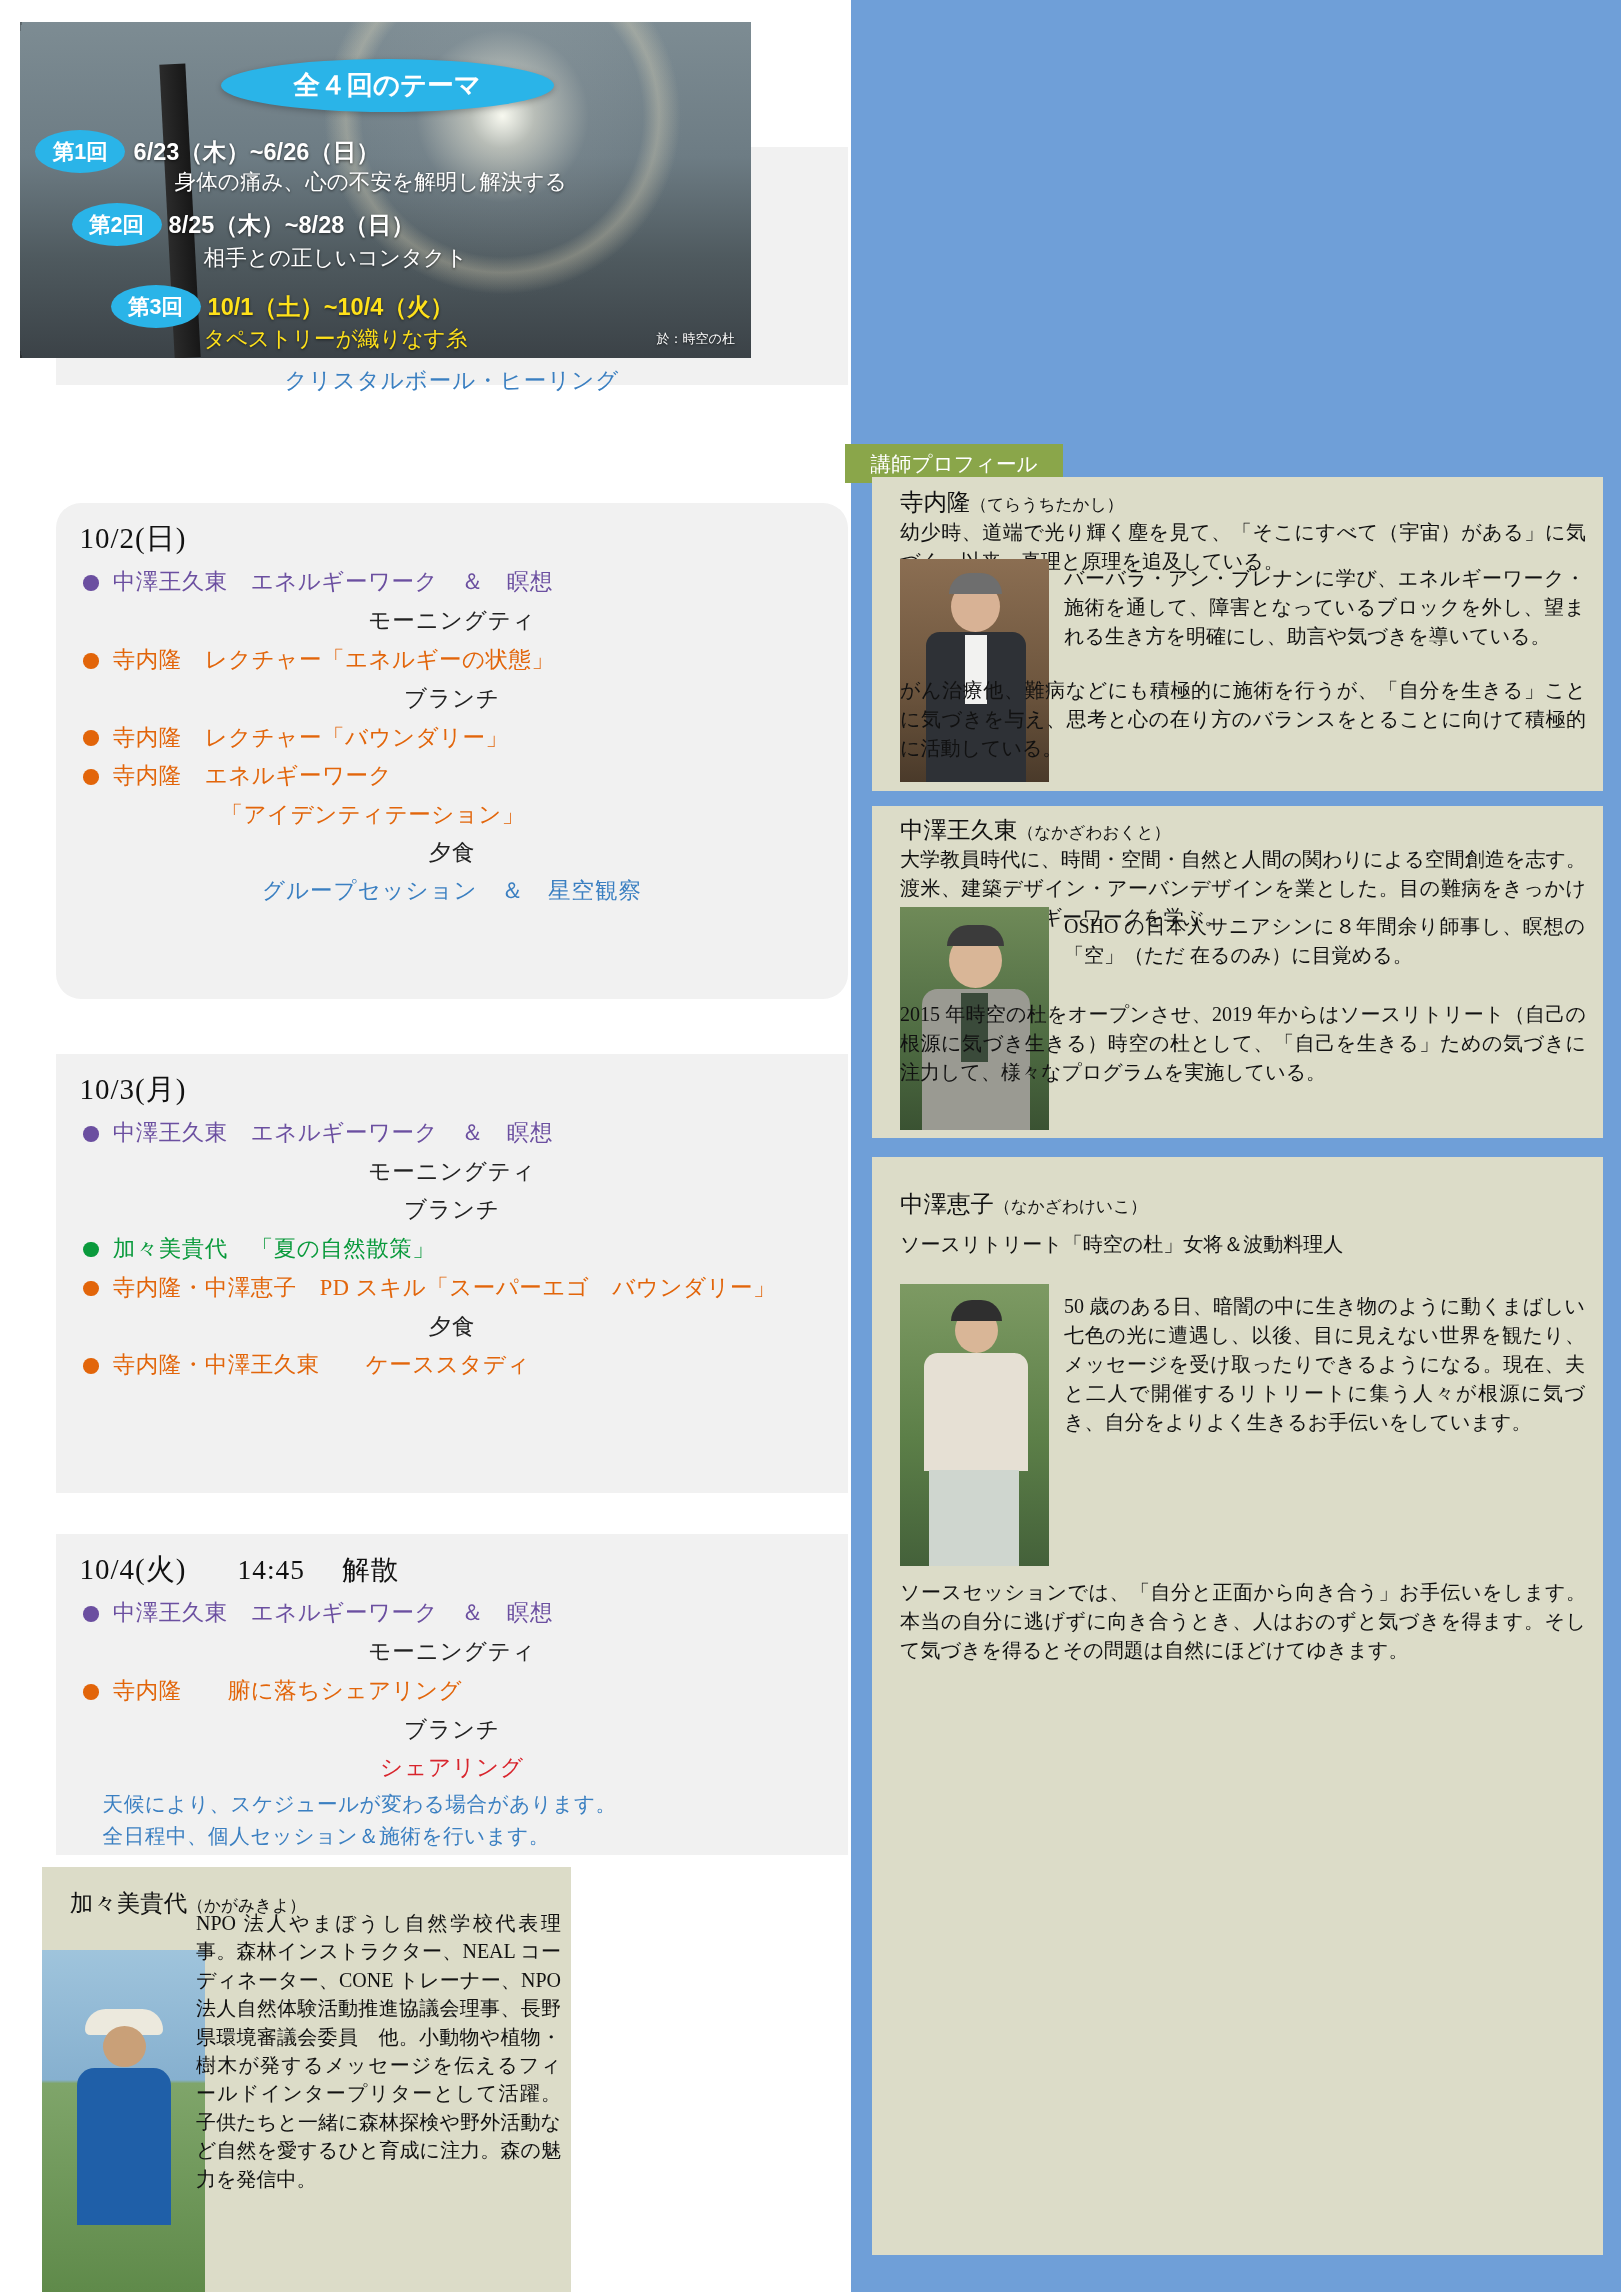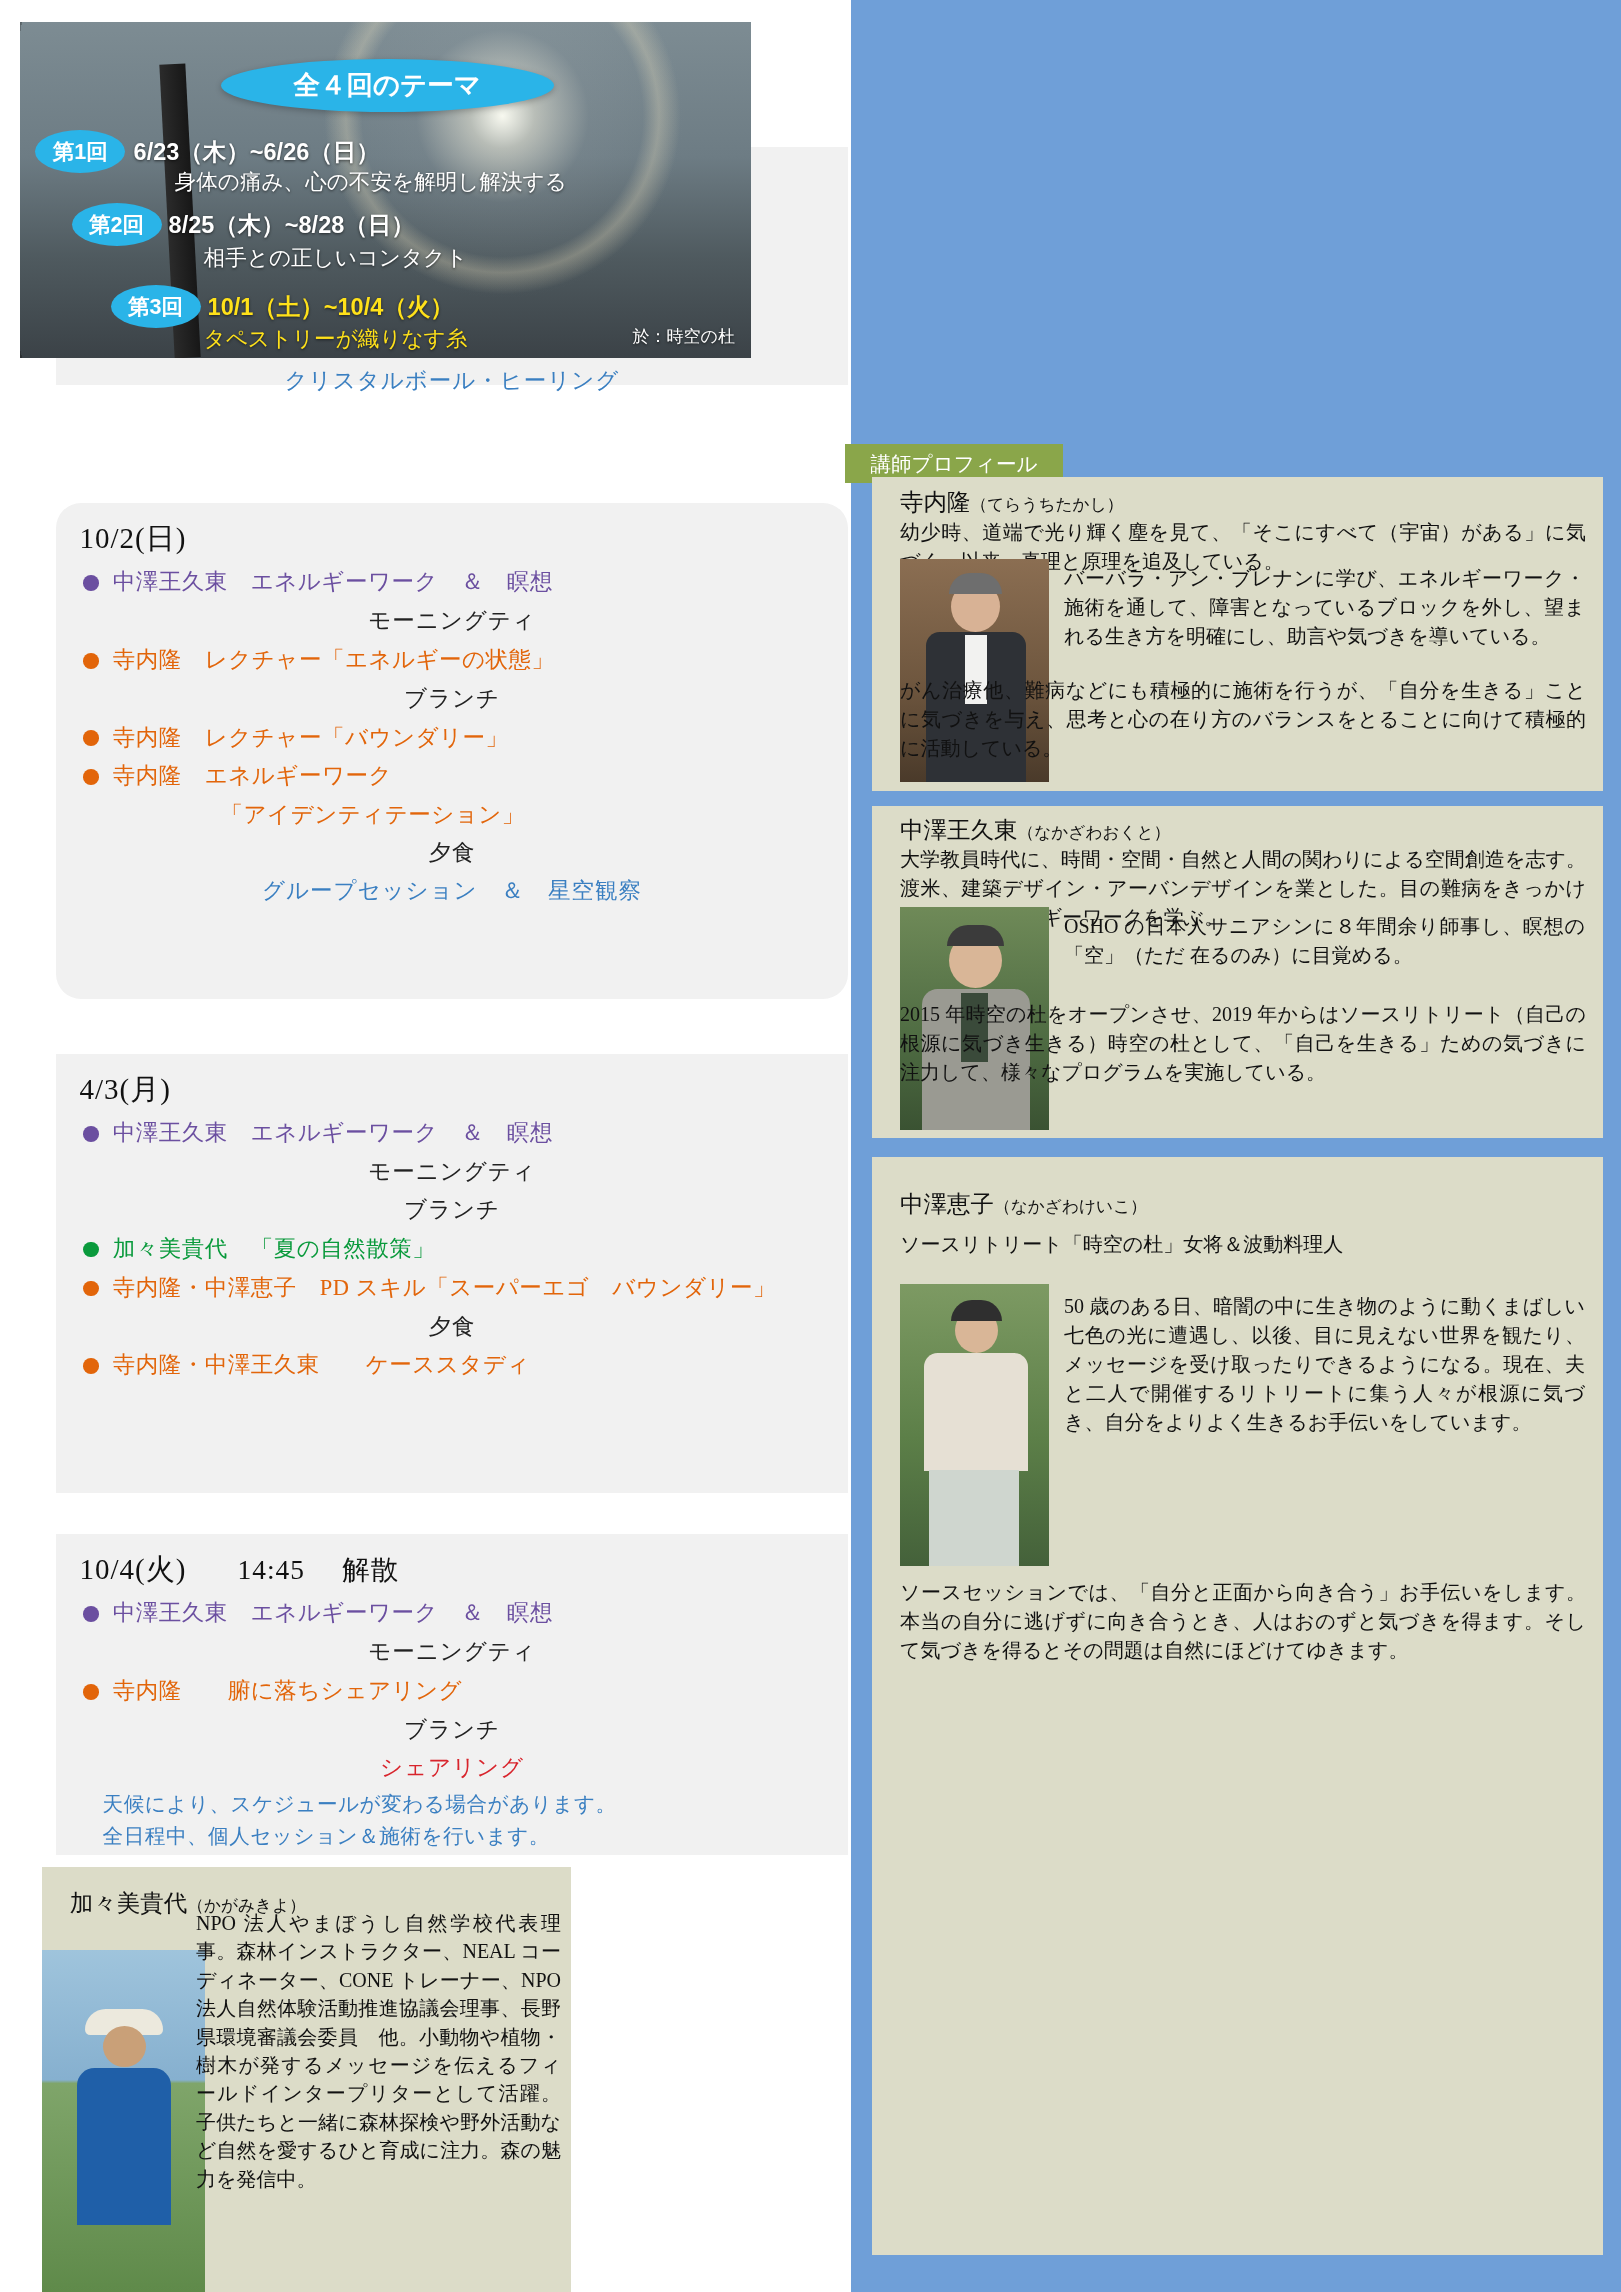--- a/index.html
+++ b/index.html
@@ -144,21 +144,21 @@
   }
   .round-date.yellow { color:#ffe11a; }
   .round-sub {
     position:absolute; color:#ffffff; font-size:21.6px;
     font-family:"Liberation Sans", sans-serif;
     text-shadow:0 1px 2.9px rgba(0,0,0,0.6);
     white-space:nowrap;
   }
   .round-sub.yellow { color:#ffe11a; }
   .venue {
-    position:absolute; right:15.7px; bottom:9.8px; color:#ffffff; font-size:17px;
+    position:absolute; right:15.7px; bottom:9.8px; color:#ffffff; font-size:13px;
     font-family:"Liberation Sans", sans-serif;
     text-shadow:0 1px 2.9px rgba(0,0,0,0.7);
   }
 
   .profile-tab {
     position:absolute; left:845px; top:444px; width:218px; height:39px;
     background:#8aa64a; color:#ffffff;
     font-family:"Liberation Sans", sans-serif; font-size:20.6px;
     display:flex; align-items:center; justify-content:center;
   }
@@ -241,21 +241,21 @@
       <span class="dot orange"></span>
       <span class="bullet-text orange">寺内隆　エネルギーワーク</span>
     </div>
     <div class="bullet-text orange right-ind">「アイデンティテーション」</div>
     <div class="center-line">夕食</div>
     <div class="center-line blue">グループセッション　＆　星空観察</div>
   </div>
 
   <div class="day-block d3">
     <div class="day-head">
-      <span>4/3(月)</span>
+      <span>10/3(月)</span>
     </div>
     <div class="bullet-row">
       <span class="dot purple"></span>
       <span class="bullet-text purple">中澤王久東　エネルギーワーク　＆　瞑想</span>
     </div>
     <div class="center-line">モーニングティ</div>
     <div class="center-line">ブランチ</div>
     <div class="bullet-row">
       <span class="dot green"></span>
       <span class="bullet-text green">加々美貴代　「夏の自然散策」</span>

